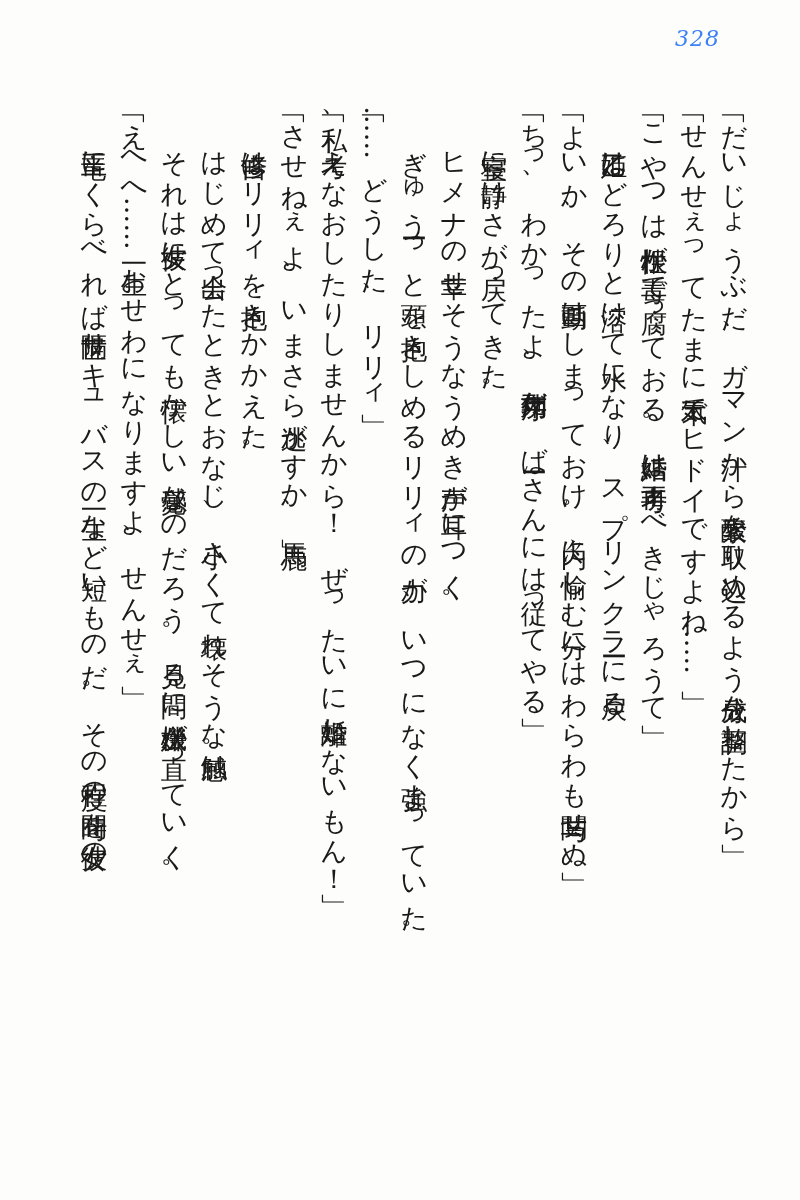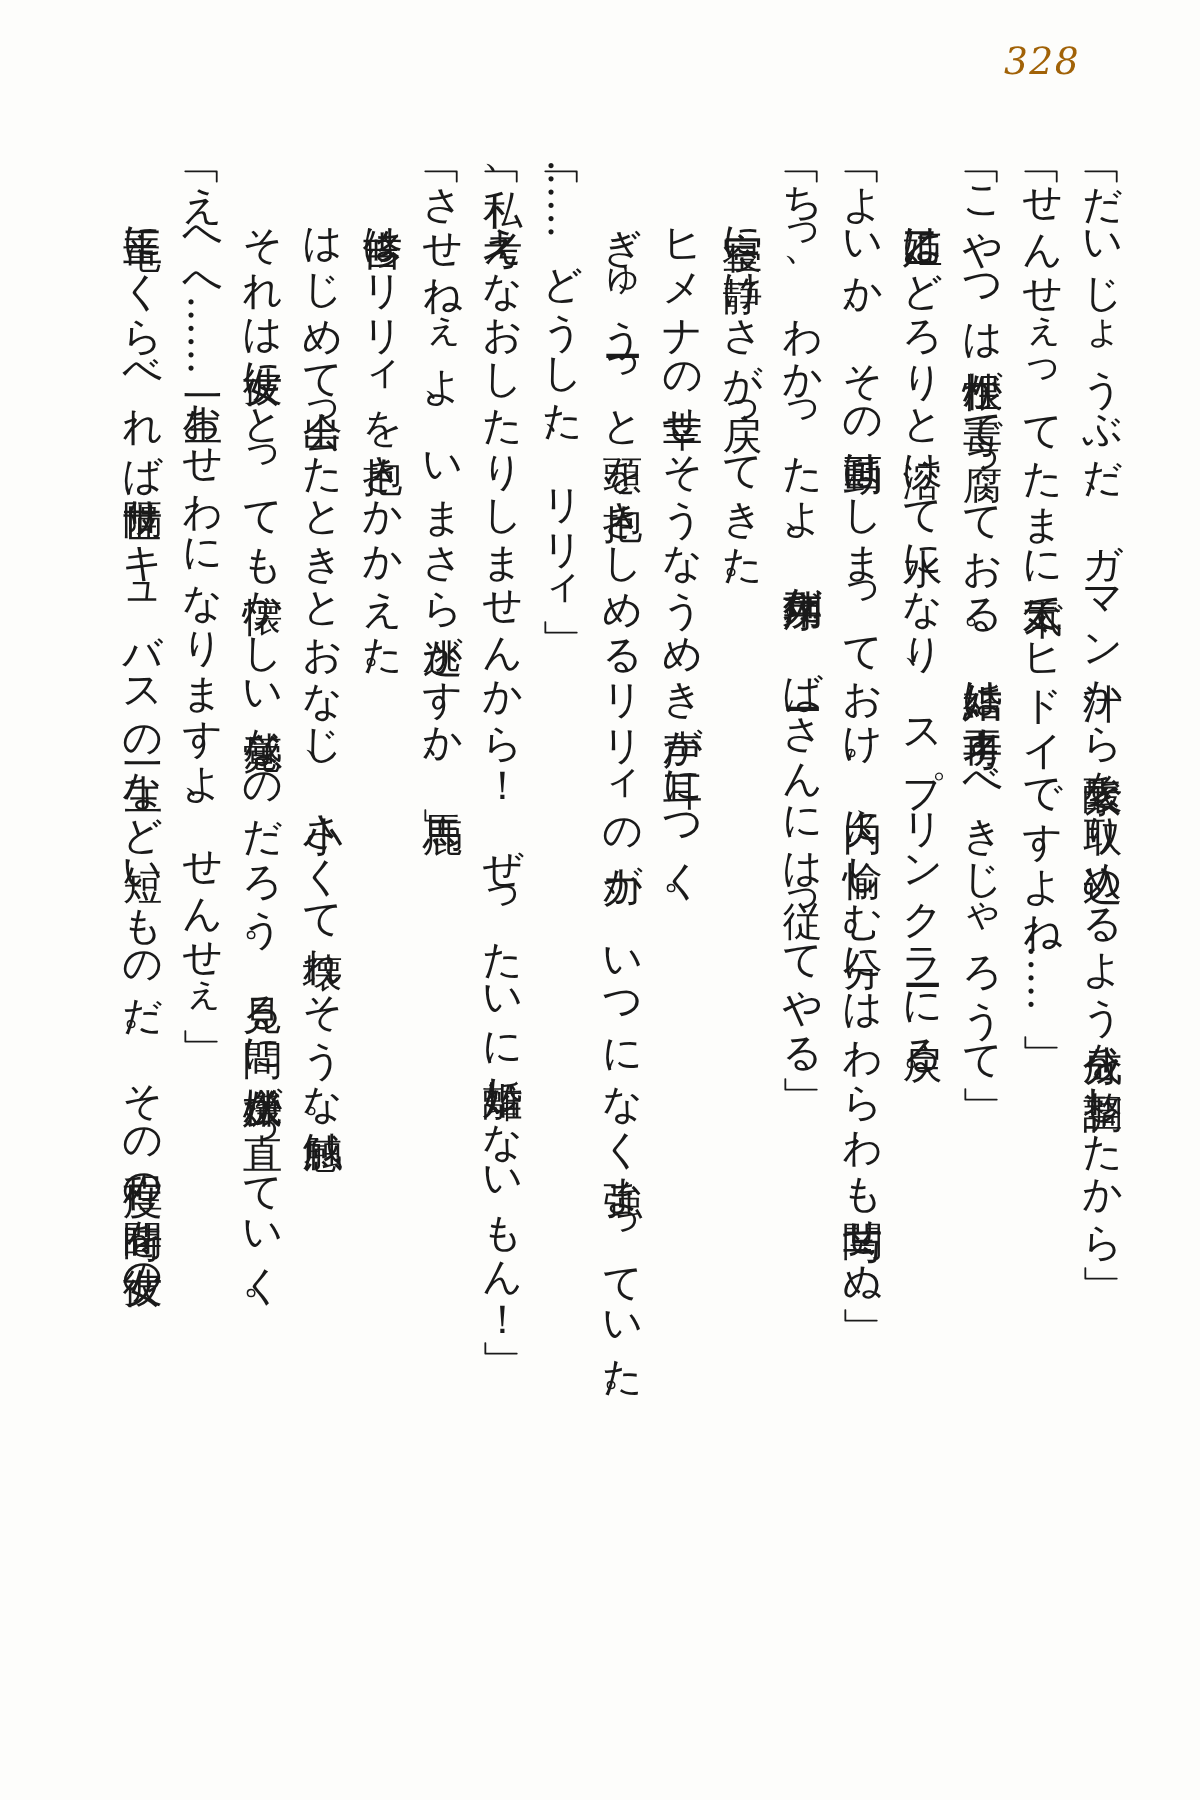--- a/index.html
+++ b/index.html
@@ -11,24 +11,24 @@
     width: 800px;
     height: 1200px;
     background: #fdfdfb;
     overflow: hidden;
     font-family: "DejaVu Serif", "Liberation Serif", serif;
   }
   .page-number {
     position: absolute;
     top: 26px;
     right: 80px;
-    font-size: 25px;
+    font-size: 22px;
     font-style: italic;
     letter-spacing: 1px;
-    color: #a16207;
+    color: #3b82f6;
   }
   .text-block {
     position: absolute;
     top: 106px;
     right: 46px;
     height: 1020px;
     writing-mode: vertical-rl;
     text-orientation: mixed;
     font-size: 26.5px;
     line-height: 40px;

